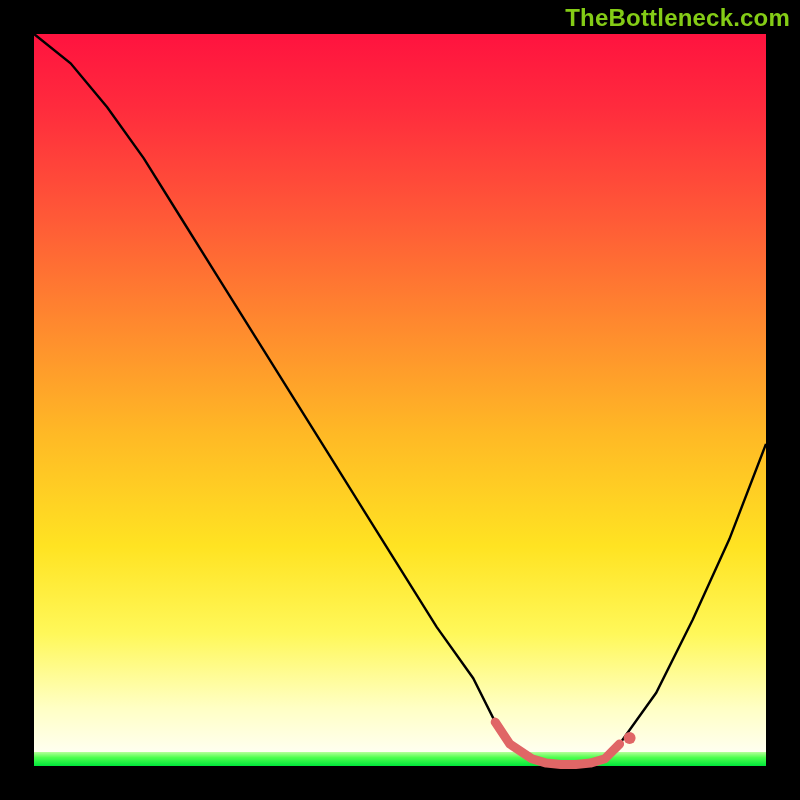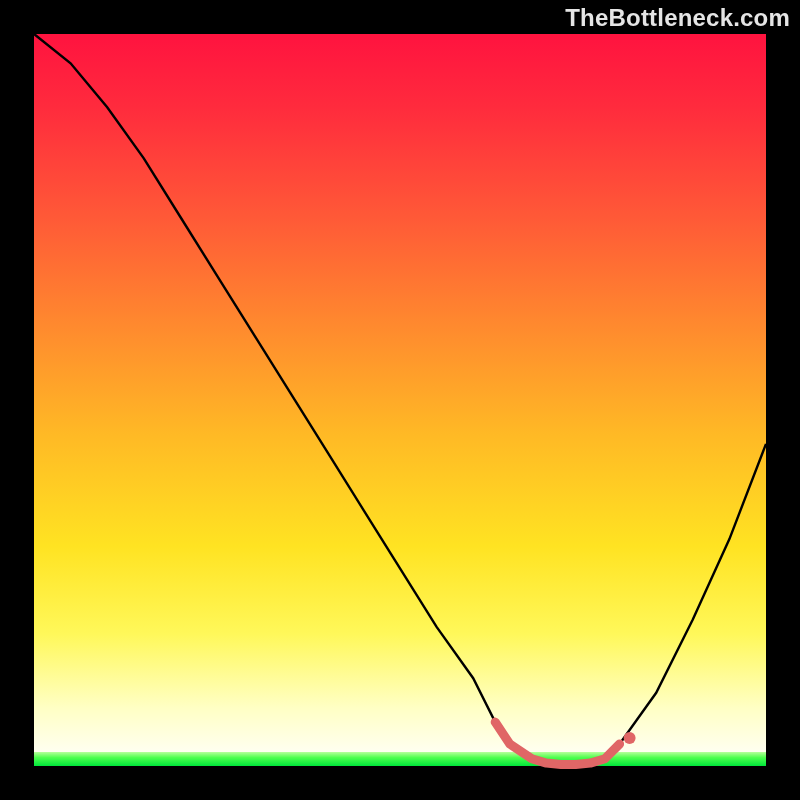--- a/index.html
+++ b/index.html
@@ -14,21 +14,21 @@
   .frame {
     position: relative;
     width: 800px;
     height: 800px;
     background: #000;
   }
   .watermark {
     position: absolute;
     top: 4px;
     right: 10px;
-    color: #e5e5e5;
+    color: #84cc16;
     font-size: 24px;
     font-weight: 600;
     letter-spacing: 0.2px;
     z-index: 3;
   }
   .plot-area {
     position: absolute;
     left: 34px;
     top: 34px;
     width: 732px;

